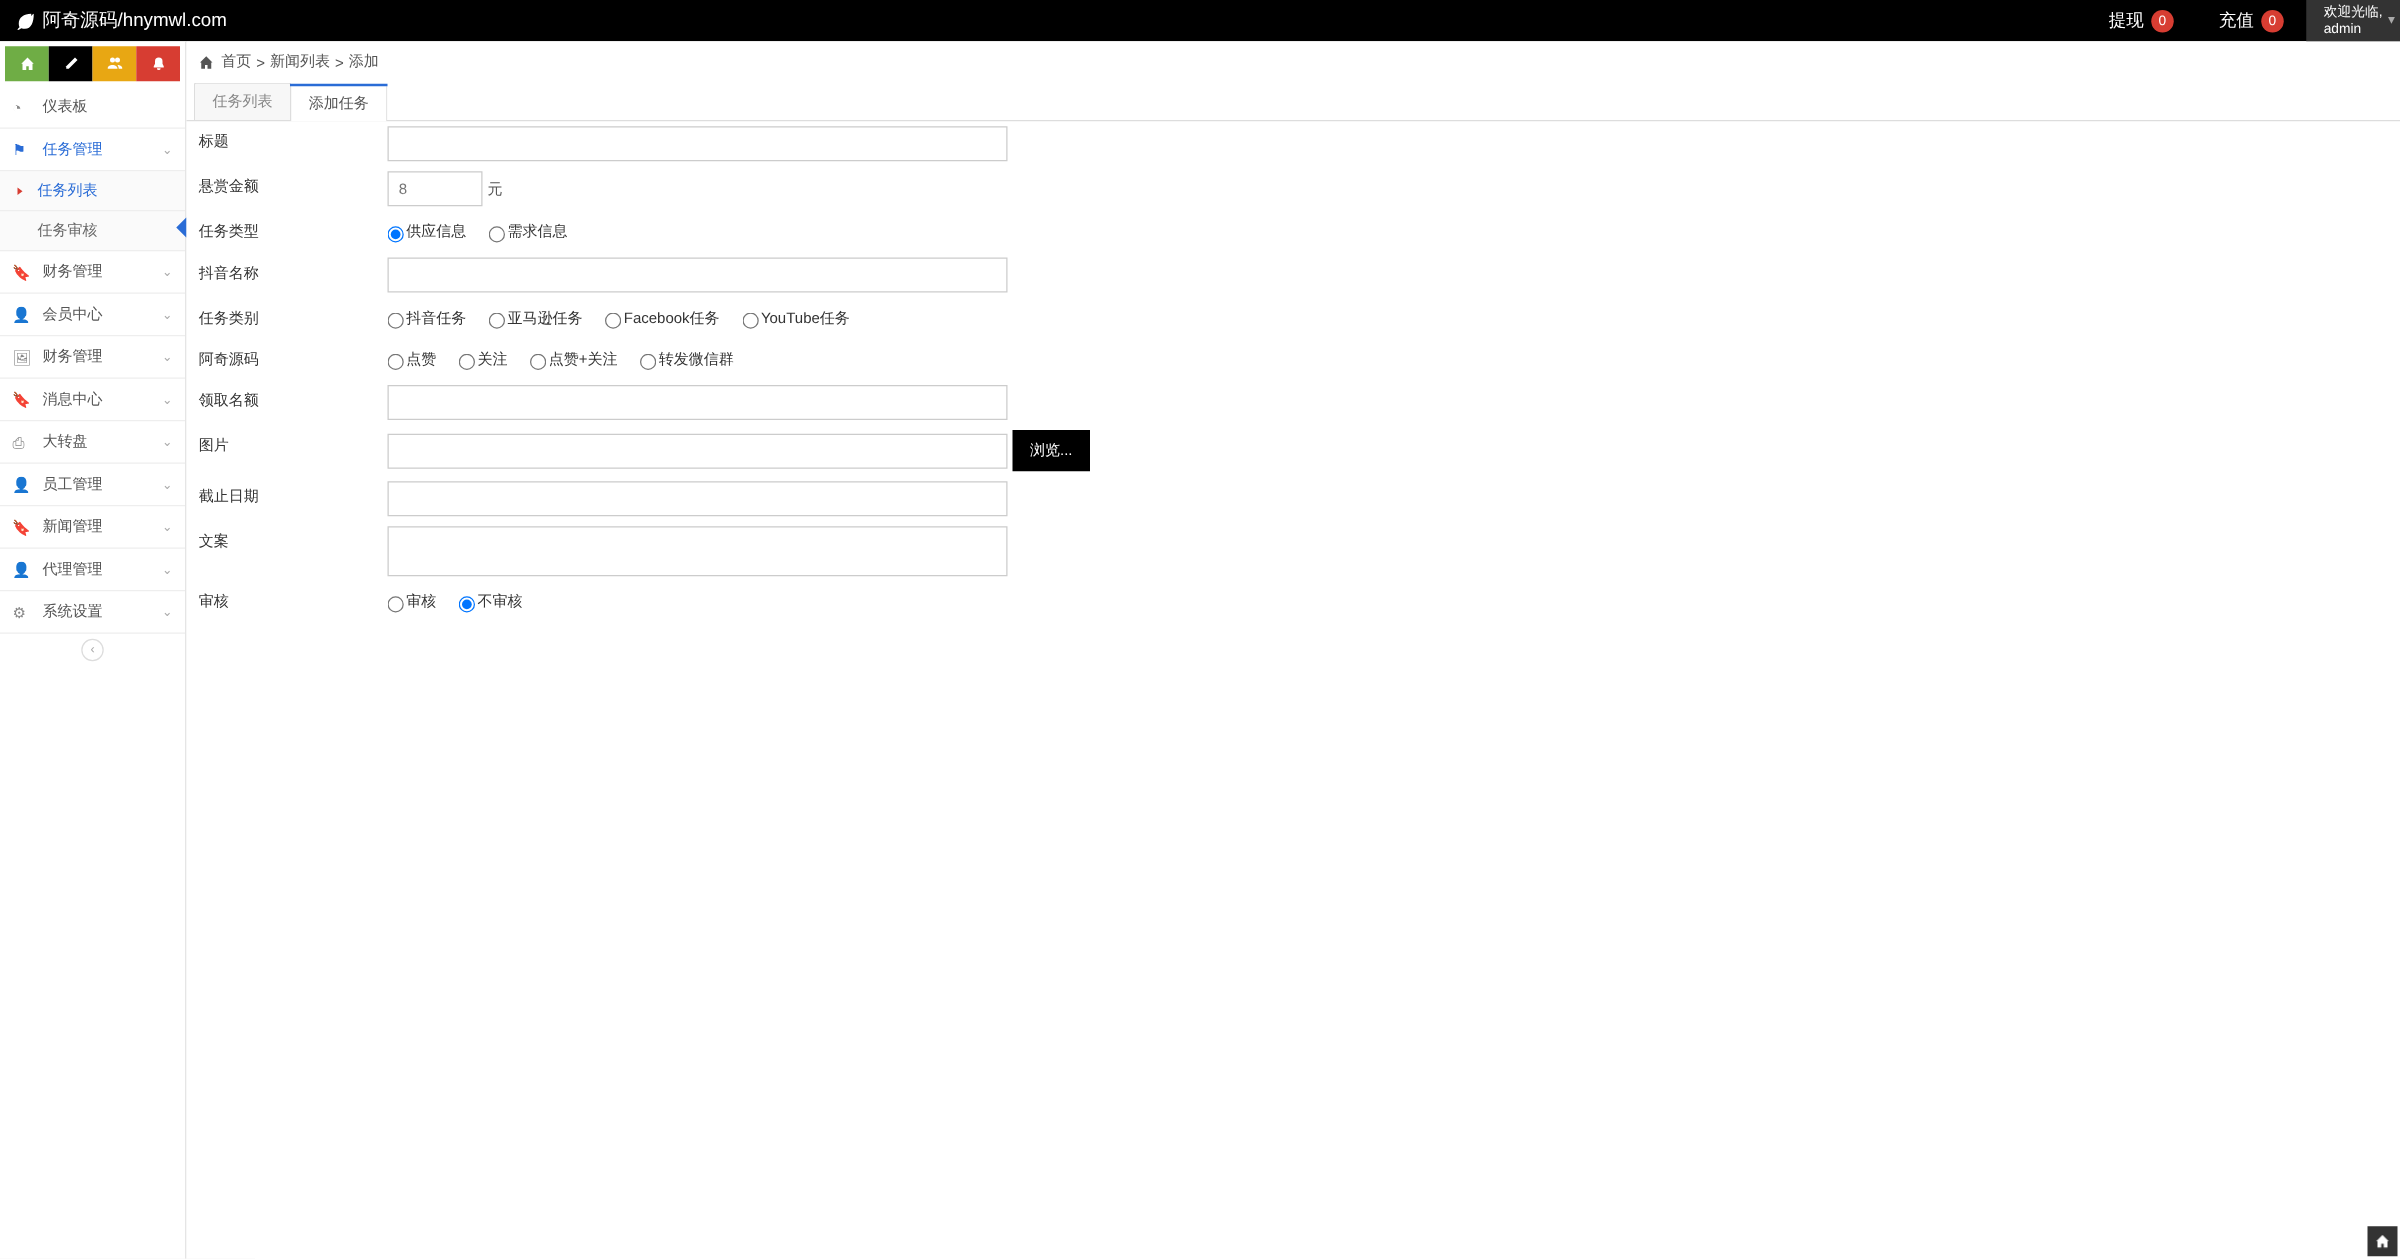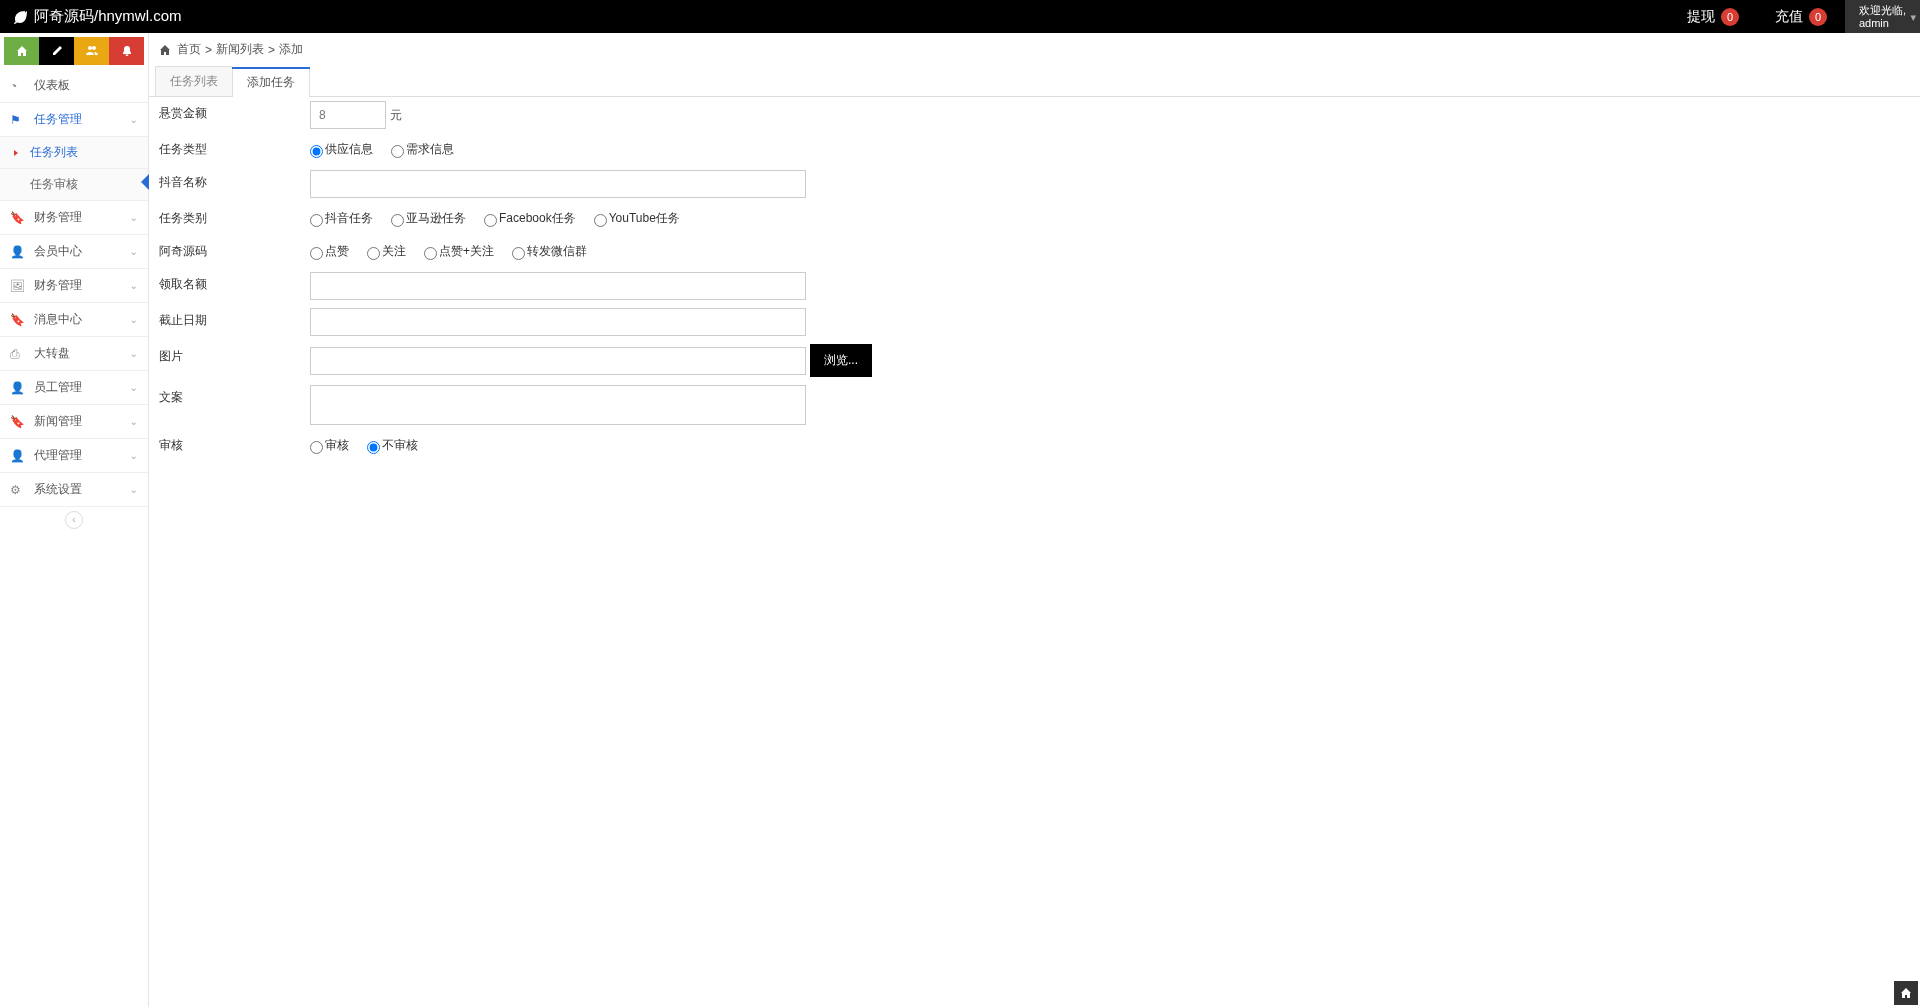--- a/index.html
+++ b/index.html
@@ -202,20 +202,26 @@
       <span>添加</span>
     </div>
 
     <div class="tabs">
       <div class="tab">任务列表</div>
       <div class="tab active">添加任务</div>
     </div>
 
     <div class="form">
       <div class="form-row">
+        <div class="form-label">标题</div>
+        <div class="form-field">
+            <input type="text" class="wide" style="">
+          </div>
+      </div>
+      <div class="form-row">
         <div class="form-label">悬赏金额</div>
         <div class="form-field">
           <input type="text" class="small" placeholder="8" style="">
           <span class="unit">元</span>
         </div>
       </div>
       <div class="form-row">
         <div class="form-label">任务类型</div>
         <div class="form-field">
           <label class="radio-opt">
@@ -276,31 +282,31 @@
             </label>
         </div>
       </div>
       <div class="form-row">
         <div class="form-label">领取名额</div>
         <div class="form-field">
             <input type="text" class="wide" style="">
           </div>
       </div>
       <div class="form-row">
-        <div class="form-label">截止日期</div>
-        <div class="form-field">
-            <input type="text" class="wide" style="">
-          </div>
-      </div>
-      <div class="form-row">
         <div class="form-label">图片</div>
         <div class="form-field">
           <input type="text" class="wide" style="">
           <button class="btn-browse">浏览...</button>
         </div>
+      </div>
+      <div class="form-row">
+        <div class="form-label">截止日期</div>
+        <div class="form-field">
+            <input type="text" class="wide" style="">
+          </div>
       </div>
       <div class="form-row">
         <div class="form-label">文案</div>
         <div class="form-field">
             <textarea style=""></textarea>
           </div>
       </div>
       <div class="form-row">
         <div class="form-label">审核</div>
         <div class="form-field">

